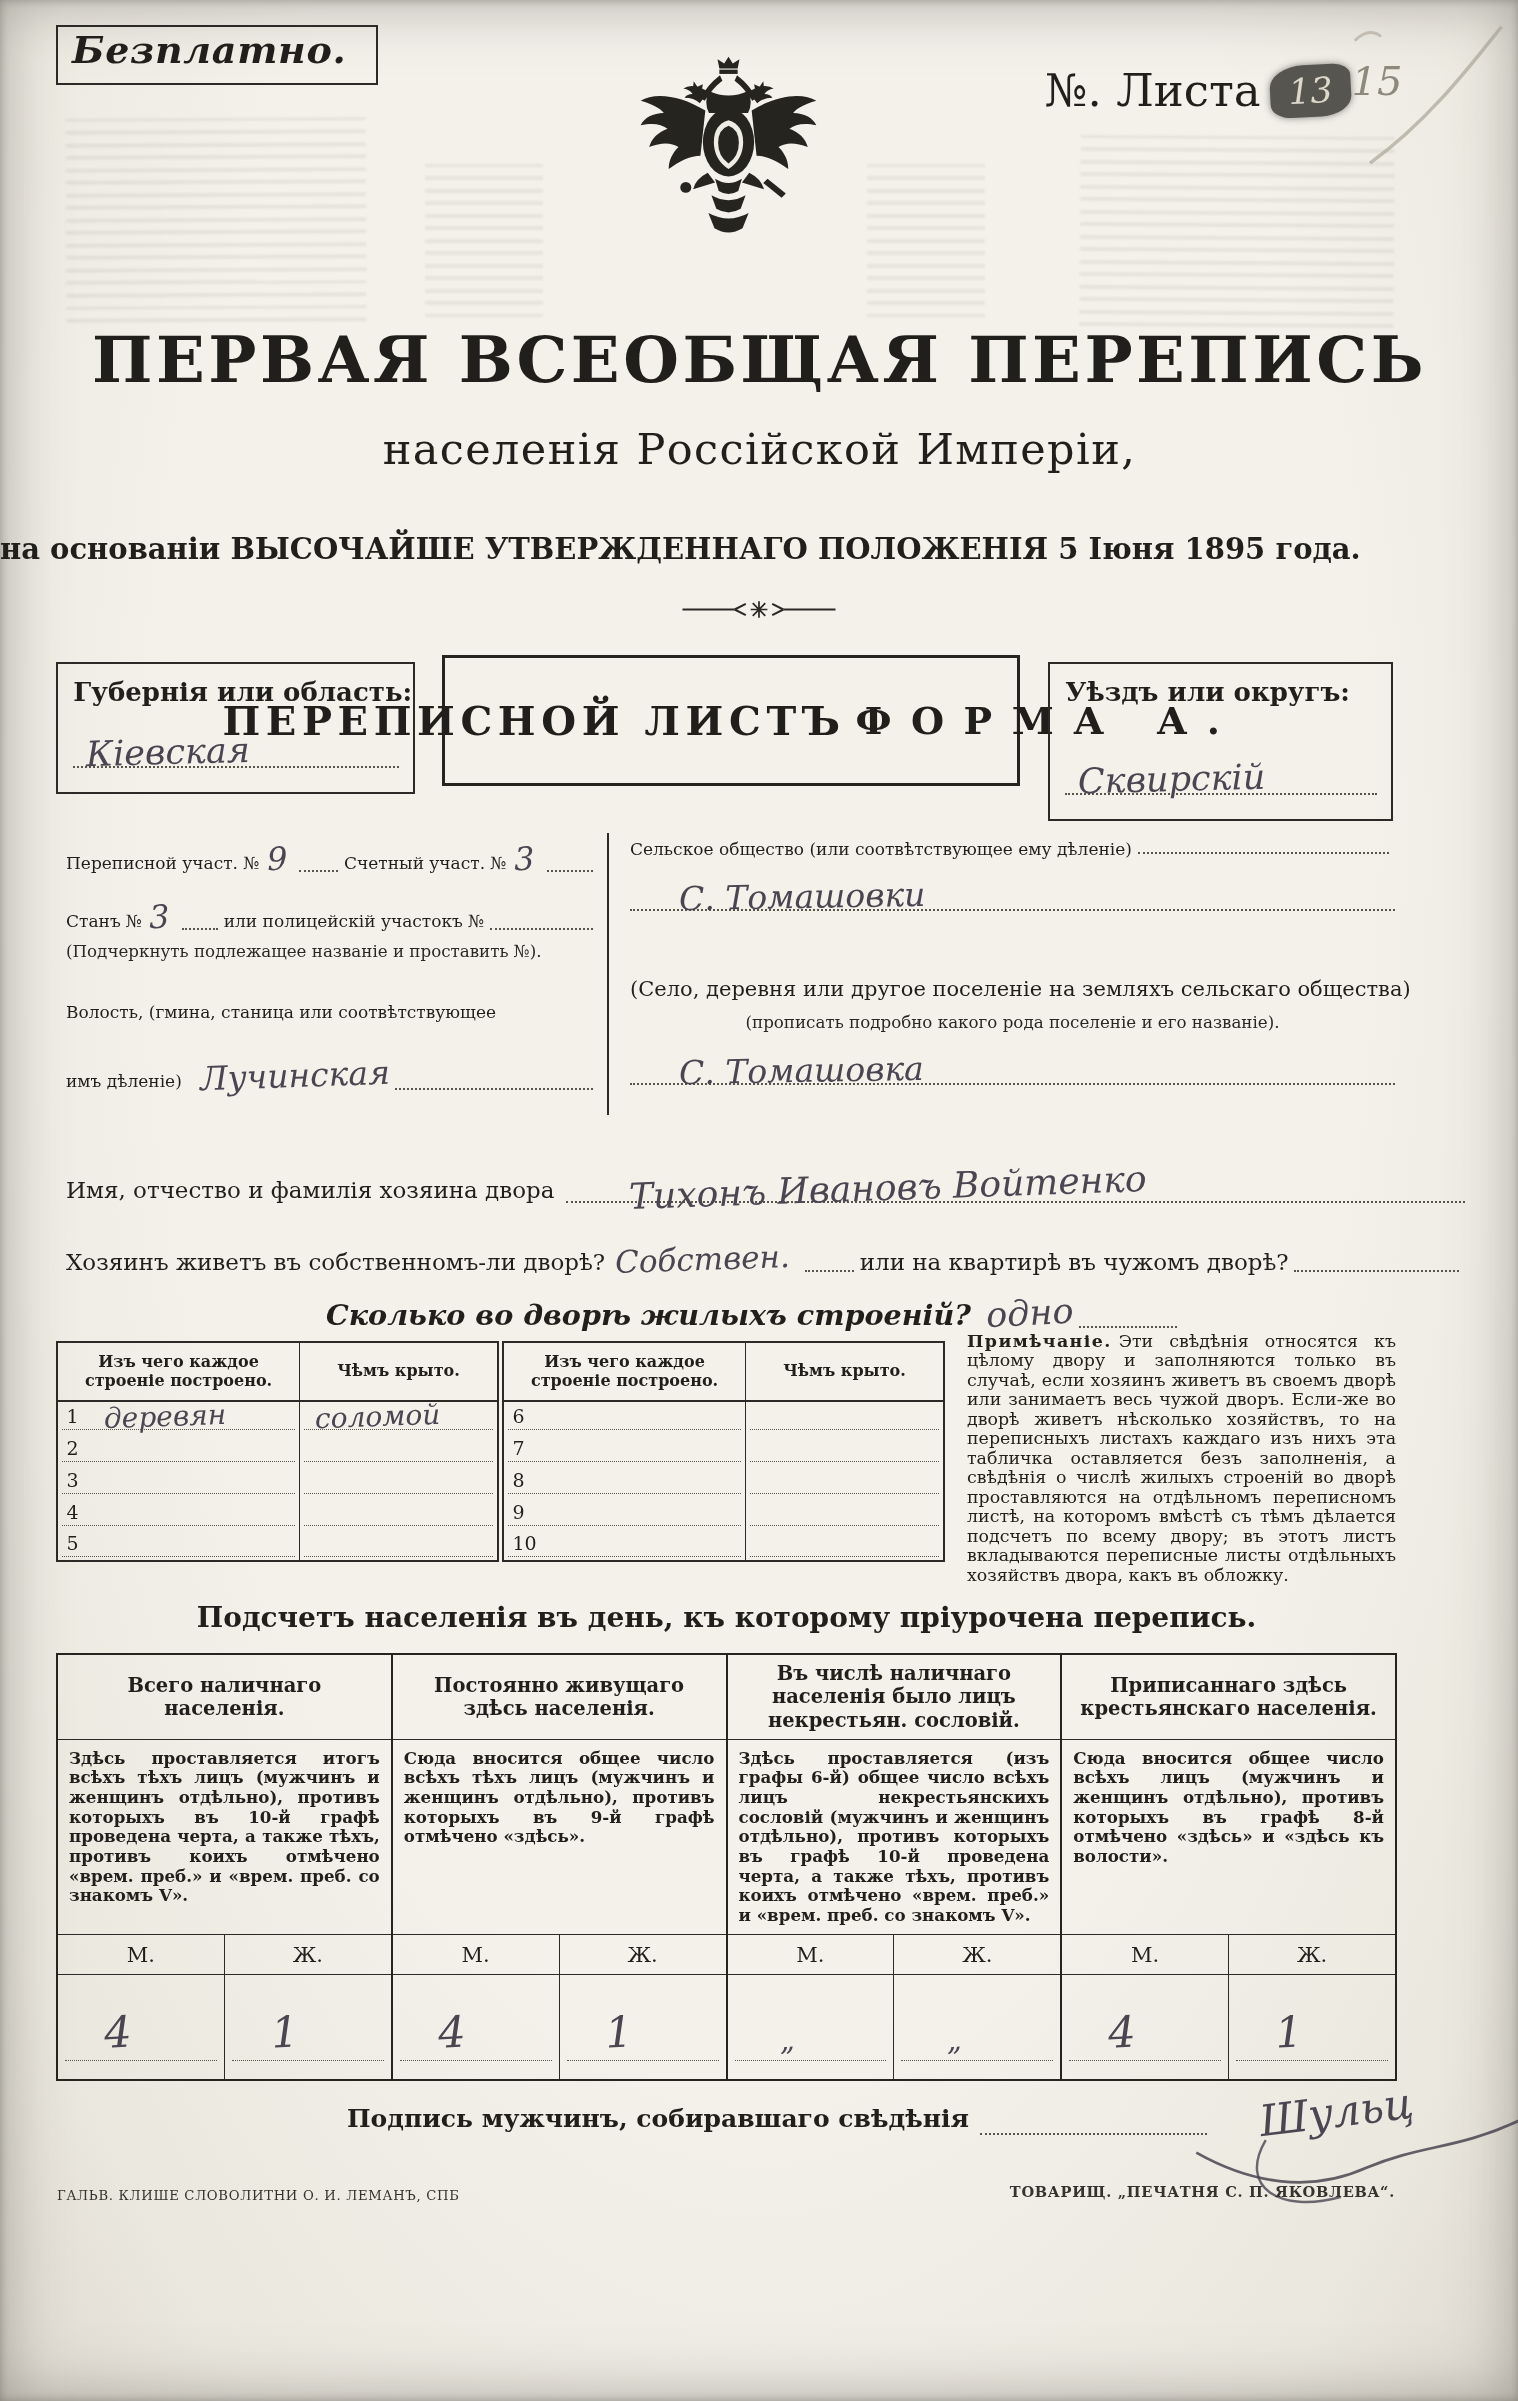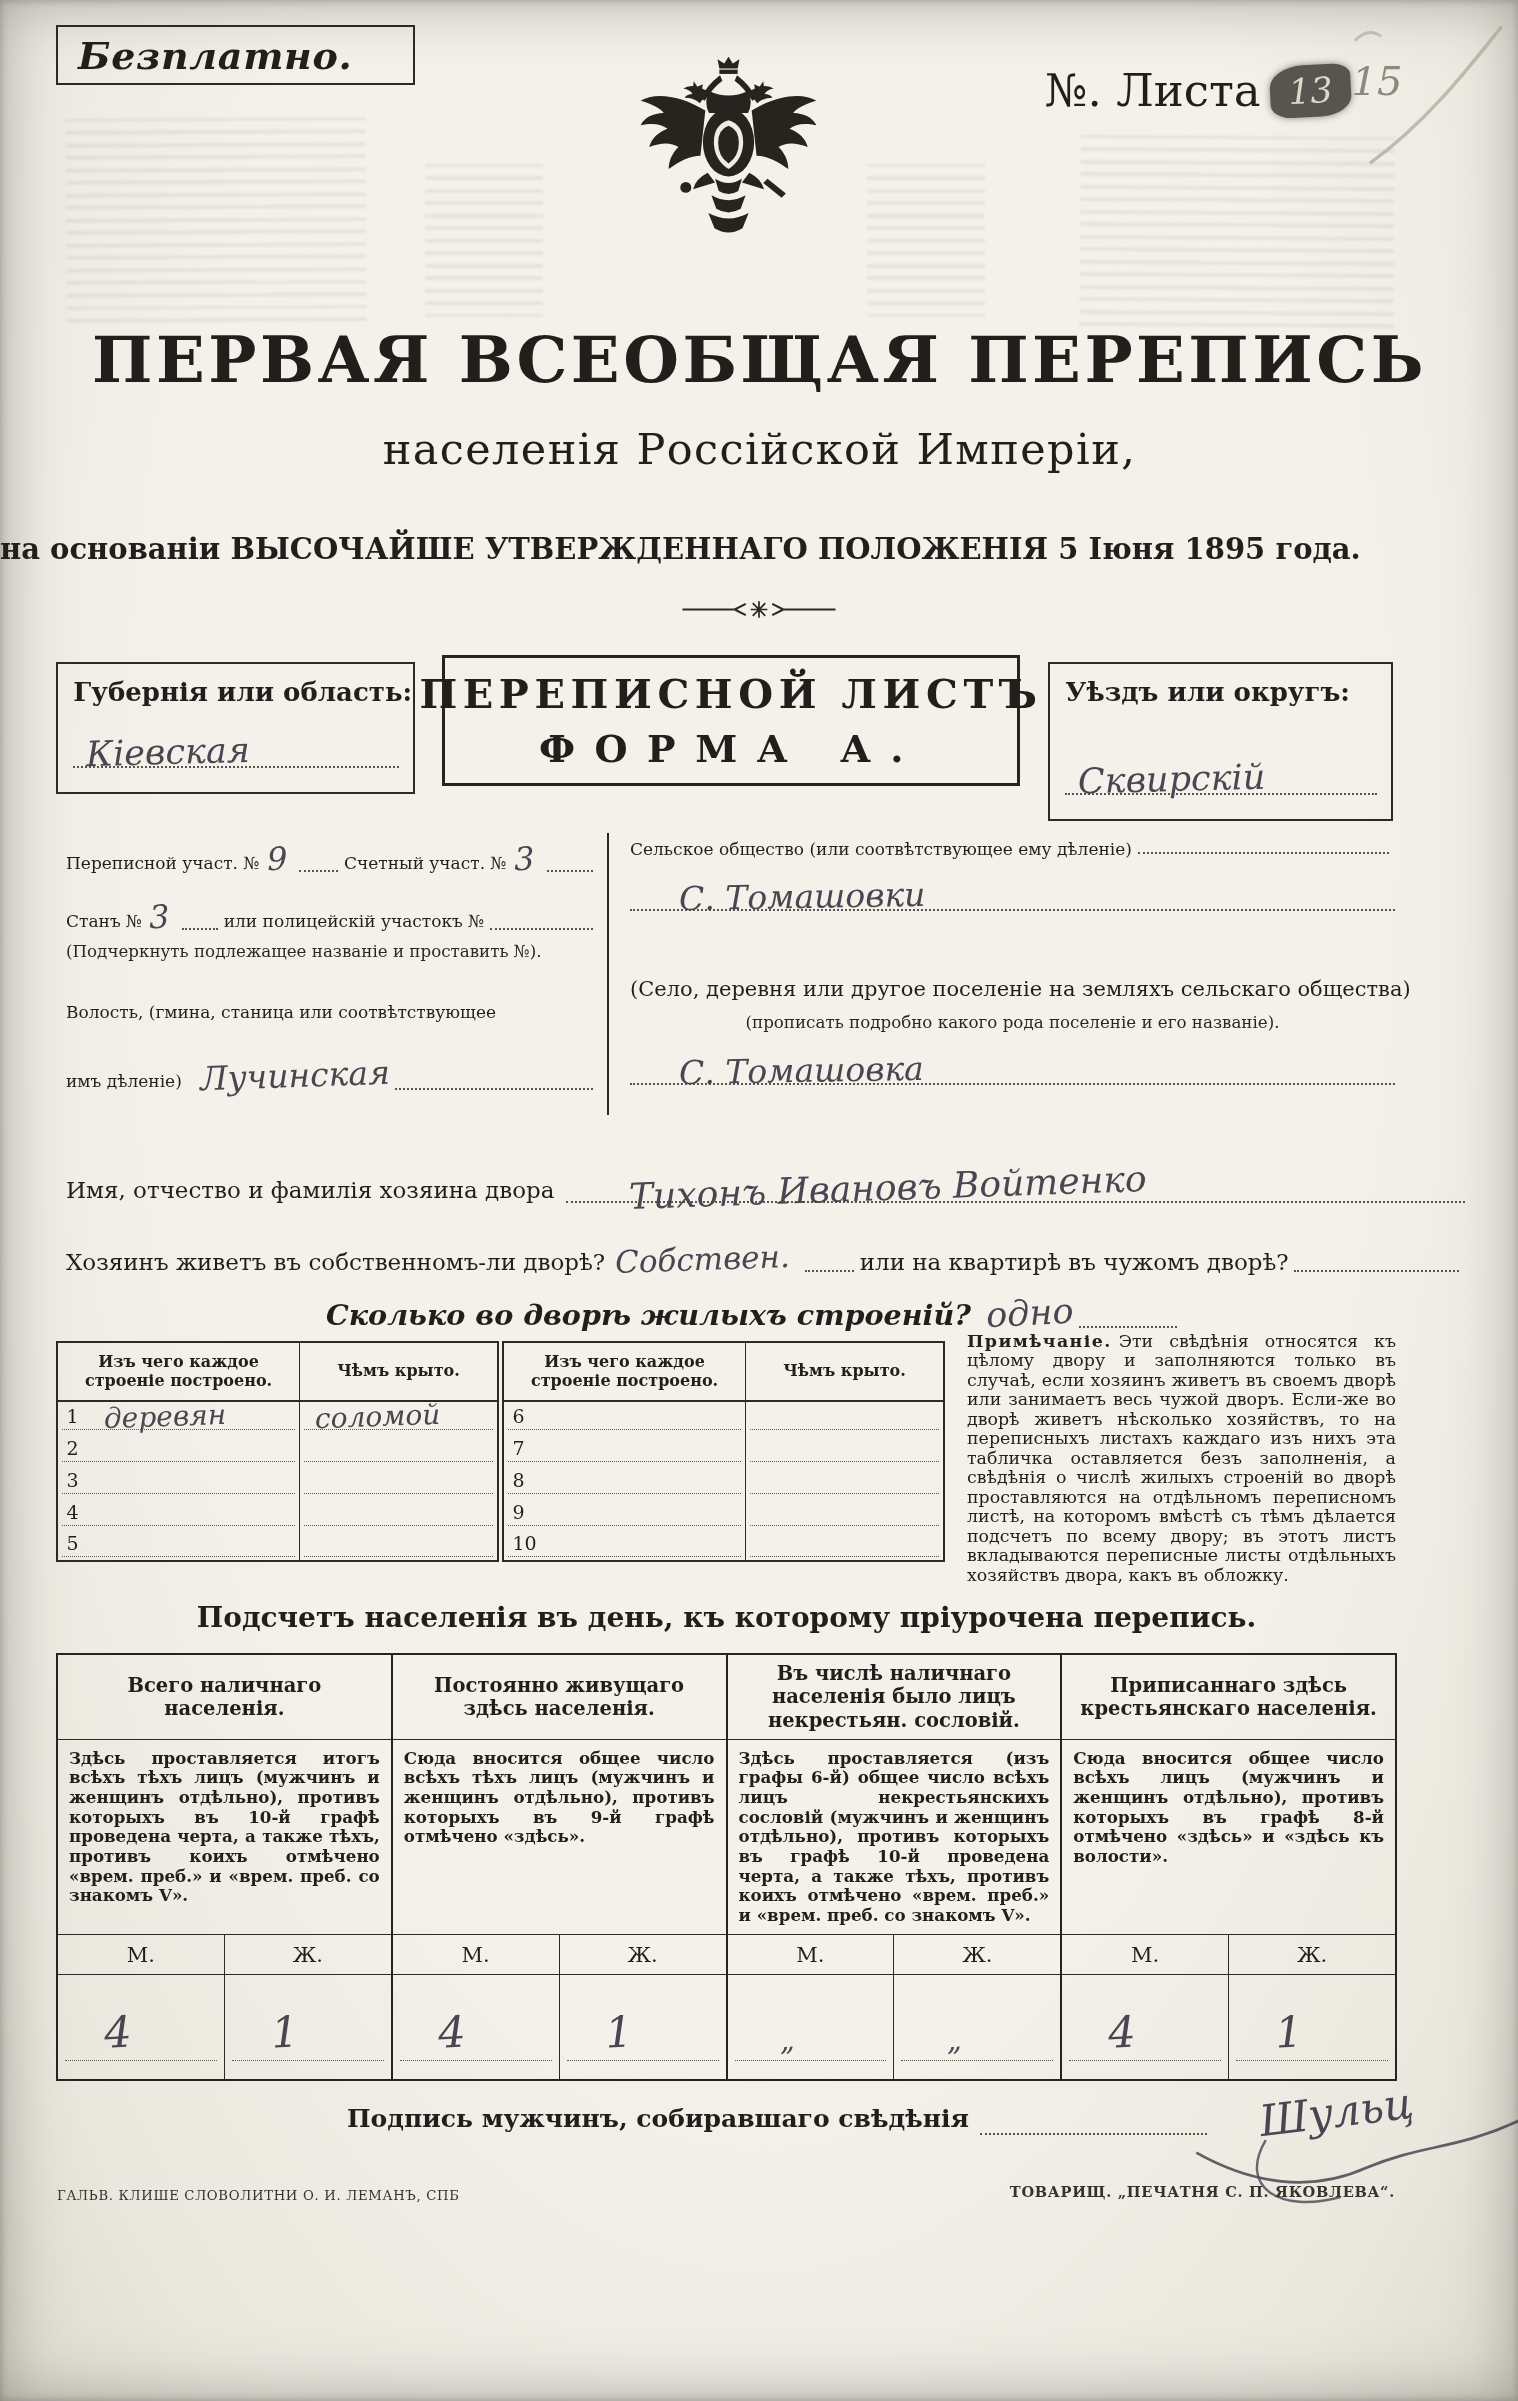--- a/index.html
+++ b/index.html
@@ -13,43 +13,43 @@
   .leader{flex:1 1 auto;align-self:flex-end;border-bottom:2.1px dotted #57544c;margin:0 5.6px 4.9px 5.6px;height:2.8px}
   .leader.fix{flex:0 0 auto}
   .lbl{font-size:17px;white-space:nowrap}
   .vnum{font-size:32px;margin:0 7px;position:relative;top:1.4px;transform:rotate(-2deg)}
 
   
   .ghost{position:absolute;opacity:.55;filter:blur(1.1px);
     background:repeating-linear-gradient(180deg, rgba(122,118,107,.20) 0 3.5px, rgba(122,118,107,0) 3.5px 12.5px)}
 
   
-  .free-box{left:56px;top:25px;width:359px;height:60px;border:2.8px solid #2c2a26;
-    display:flex;align-items:center;padding-left:20px}
+  .free-box{left:56px;top:25px;width:322px;height:60px;border:2.8px solid #2c2a26;
+    display:flex;padding-left:14px}
   .free-box span{font-size:38px;font-weight:bold;font-style:italic;letter-spacing:0.7px}
   .sheetno{left:1045px;top:64px;display:flex;align-items:center}
   .sheetno-label{font-size:45px;white-space:nowrap}
   .smudge{display:inline-block;margin-left:9.8px;width:81px;height:52px;background:#57554f;
     border-radius:42% 22% 38% 26%;box-shadow:0 0 7px rgba(60,58,54,.6);
     color:#ddd8ca;font-size:35px;font-style:italic;text-align:center;line-height:52px;transform:rotate(-3deg)}
   .pencil{font-size:40px;color:#8d897d;position:relative;top:-9.8px}
 
   .title{top:322px;left:0;width:100%;text-align:center;font-size:64px;font-weight:bold;letter-spacing:3.5px;white-space:nowrap}
   .subtitle{top:424px;left:0;width:100%;text-align:center;font-size:43px;letter-spacing:1.4px;white-space:nowrap}
   .basis{top:532px;left:0;width:100%;text-align:left;font-size:29px;font-weight:bold;white-space:nowrap}
   .ornament{top:599px;left:679px}
 
   
   .rbox{border:2.1px solid #2c2a26;display:flex;flex-direction:column;justify-content:space-between;
     padding:12.5px 14px 24px 15.3px}
   .rbox-label{font-weight:bold;font-size:26px;white-space:nowrap}
   .rbox-fill{border-bottom:2.1px dotted #57544c;padding:0 4.2px 0 12.5px;height:40px;display:flex;align-items:flex-end}
   .rbox-fill .hw{font-size:35px;transform:rotate(-1.5deg);position:relative;top:5.6px}
   .formbox{left:442px;top:655px;width:578px;height:131px;border:3.5px solid #26241f;
-    display:flex;flex-direction:column;align-items:center;justify-content:center;gap:9.8px}
+    display:flex;flex-direction:row;align-items:center;justify-content:center;gap:9.8px}
   .formbox-l1{font-size:40px;font-weight:bold;letter-spacing:5.6px;white-space:nowrap}
   .formbox-l2{font-size:38px;font-weight:bold;letter-spacing:19.5px;white-space:nowrap}
 
   .vdivider{left:607px;top:833px;width:2.1px;height:282px;background:#2c2a26}
   .smallnote{font-size:16.7px;color:#2a2823;white-space:nowrap}
 
   .fill{border-bottom:2.1px dotted #57544c;align-self:flex-end;position:relative}
   .fillline{border-bottom:2.1px dotted #57544c;height:39px;display:flex;align-items:flex-end;padding-left:49px}
   .fillline .hw{font-size:33px;position:relative;top:7px;transform:rotate(-1deg)}
 

